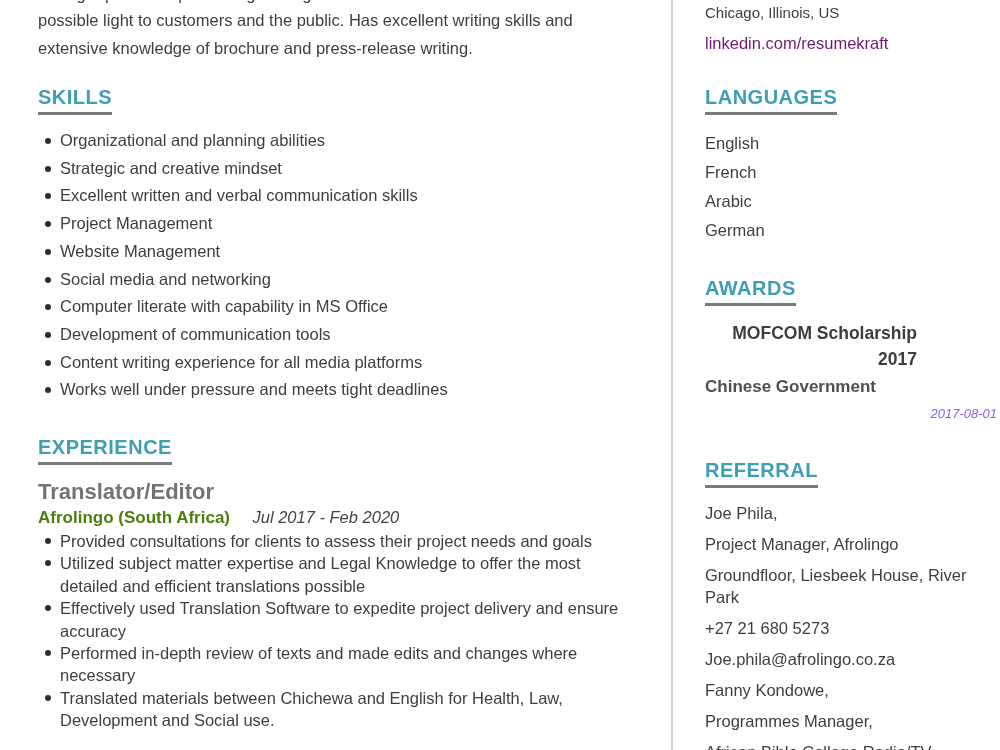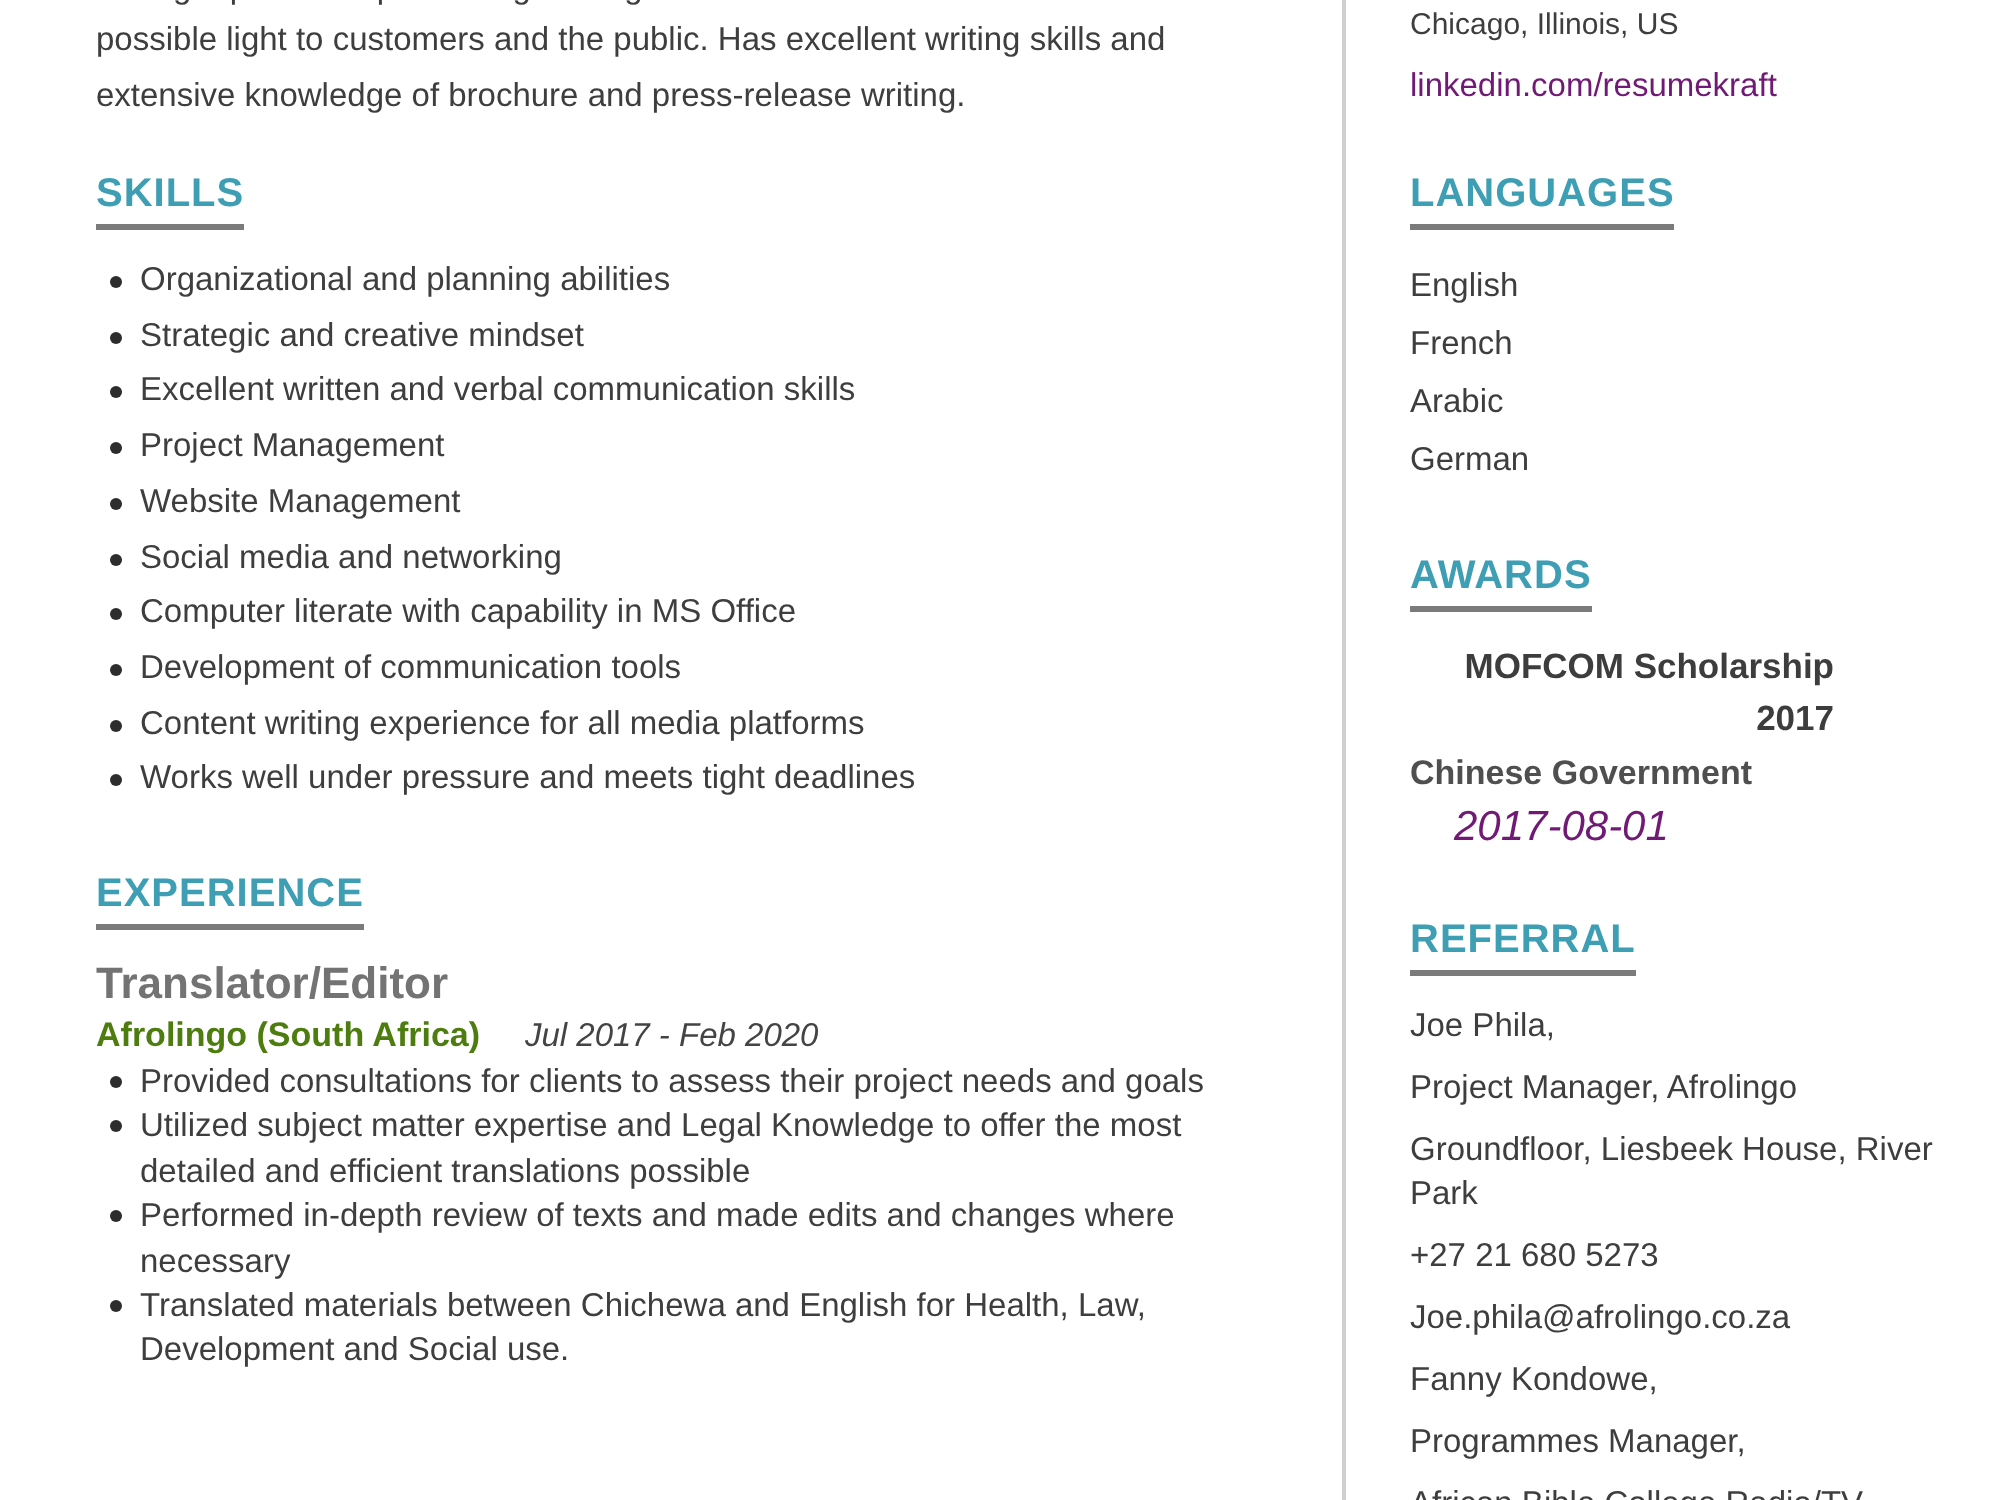--- a/index.html
+++ b/index.html
@@ -19,21 +19,21 @@
     position: absolute;
     left: 671px;
     top: 0;
     width: 2px;
     height: 750px;
     background: #cfcfcf;
   }
 
   .col-left {
     position: absolute;
-    left: 48px;
+    left: 38px;
     top: 0;
     width: 584px;
   }
   .col-right {
     position: absolute;
     left: 705px;
     top: 0;
     width: 292px;
   }
 
@@ -170,24 +170,25 @@
   .award-issuer {
     margin-top: 3px;
     font-size: 17px;
     line-height: 24px;
     font-weight: bold;
     color: #4f4f4f;
   }
   .award-date {
     margin-top: 4px;
     padding-left: 22px;
-    font-size: 21px;
+    font-size: 13px;
     line-height: 22px;
     font-style: italic;
-    color: #701a75;
+    color: #8b5cf6;
+    text-align: right;
   }
 
   .ref-group { margin-top: 14px; }
   .ref-group + .ref-group { margin-top: 4px; }
   .ref-group p {
     font-size: 16.5px;
     line-height: 22px;
     margin-bottom: 9px;
     color: #3e3e3e;
   }
@@ -227,20 +228,21 @@
     <div class="job-title">Translator/Editor</div>
 
     <div class="company-line">
       <span class="company">Afrolingo (South Africa)</span>
       <span class="dates">Jul 2017 - Feb 2020</span>
     </div>
 
     <ul class="exp">
       <li>Provided consultations for clients to assess their project needs and goals</li>
       <li>Utilized subject matter expertise and Legal Knowledge to offer the most detailed and efficient translations possible</li>
+      <li>Effectively used Translation Software to expedite project delivery and ensure accuracy</li>
       <li>Performed in-depth review of texts and made edits and changes where necessary</li>
       <li>Translated materials between Chichewa and English for Health, Law, Development and Social use.</li>
     </ul>
 
   </div>
 
   <div class="col-right">
 
     <p class="location">Chicago, Illinois, US</p>
     <a class="linkedin" href="#">linkedin.com/resumekraft</a>

